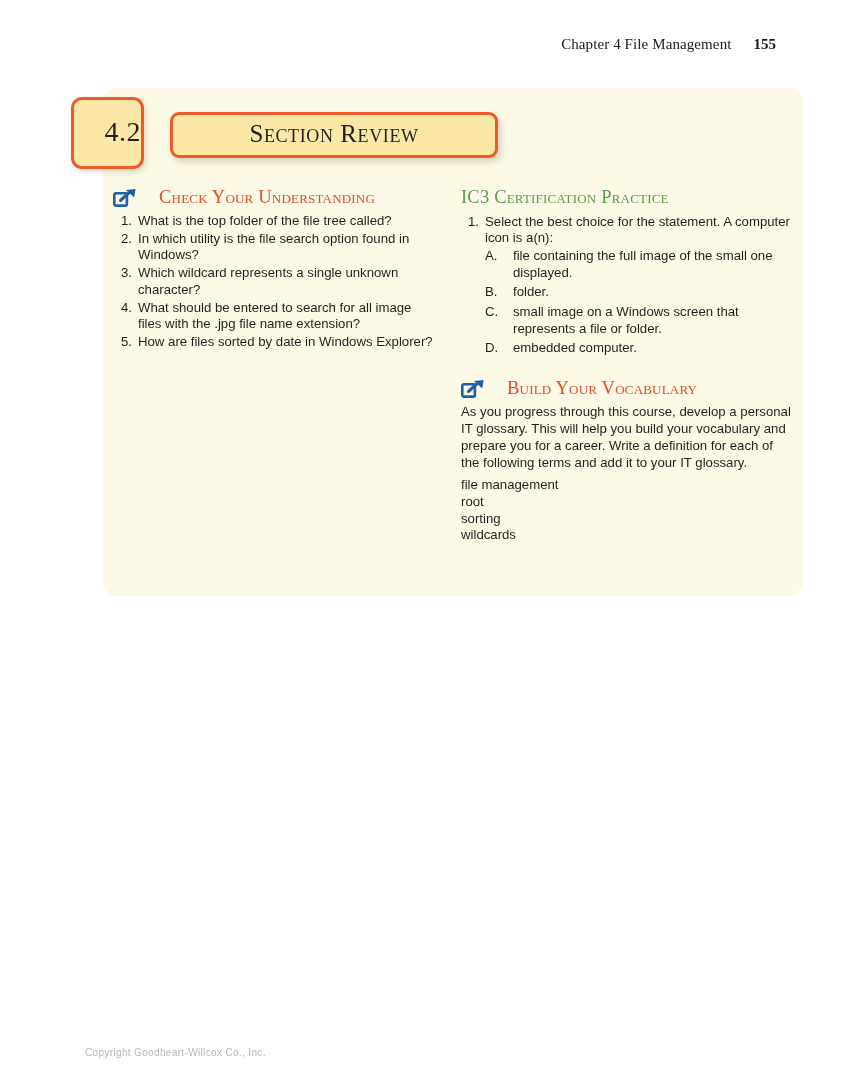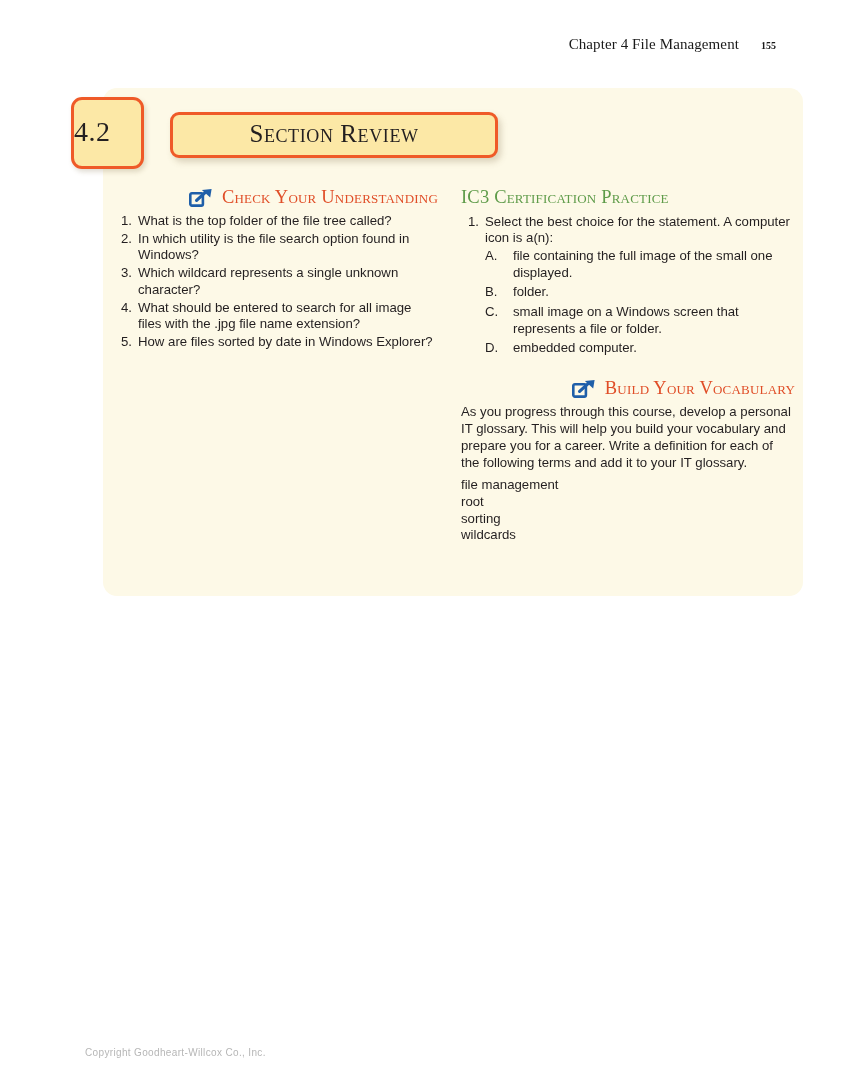--- a/index.html
+++ b/index.html
@@ -22,21 +22,21 @@
     right: 73px;
     font-family: "Liberation Serif", serif;
     font-size: 15px;
     color: #1a1a1a;
     white-space: nowrap;
   }
   .running-head .chapter-label { letter-spacing: .1px; }
   .running-head .page-number {
     font-weight: bold;
     margin-left: 22px;
-    font-size: 10px;
+    font-size: 15px;
   }
 
   
   .review-panel {
     position: absolute;
     left: 103px;
     top: 88px;
     width: 700px;
     height: 508px;
     background: #fdf9e7;
@@ -55,21 +55,21 @@
     border: 3px solid #ef5a28;
     border-radius: 11px;
     z-index: 4;
     box-shadow: 2px 3px 5px rgba(120,100,60,.22);
   }
   .section-badge .num {
     position: absolute;
     left: 0; right: 0;
     top: 50%;
     transform: translateY(-52%);
-    text-align: left;
+    text-align: right;
     font-family: "Liberation Serif", serif;
     font-size: 28px;
     color: #231f20;
     letter-spacing: .5px;
   }
 
   
   .section-banner {
     position: absolute;
     left: 170px;
@@ -107,23 +107,22 @@
     position: absolute;
     left: 461px;
     top: 188px;
     width: 334px;
   }
 
   
   .head-row {
     display: flex;
     align-items: center;
-    gap: 9px;
+    gap: 22px;
     margin-bottom: 6px;
-    justify-content: flex-end;
   }
   .arrow-icon {
     width: 24px;
     height: 19px;
     flex: 0 0 24px;
     display: block;
   }
   .head-text {
     font-family: "Liberation Serif", serif;
     font-variant: small-caps;

